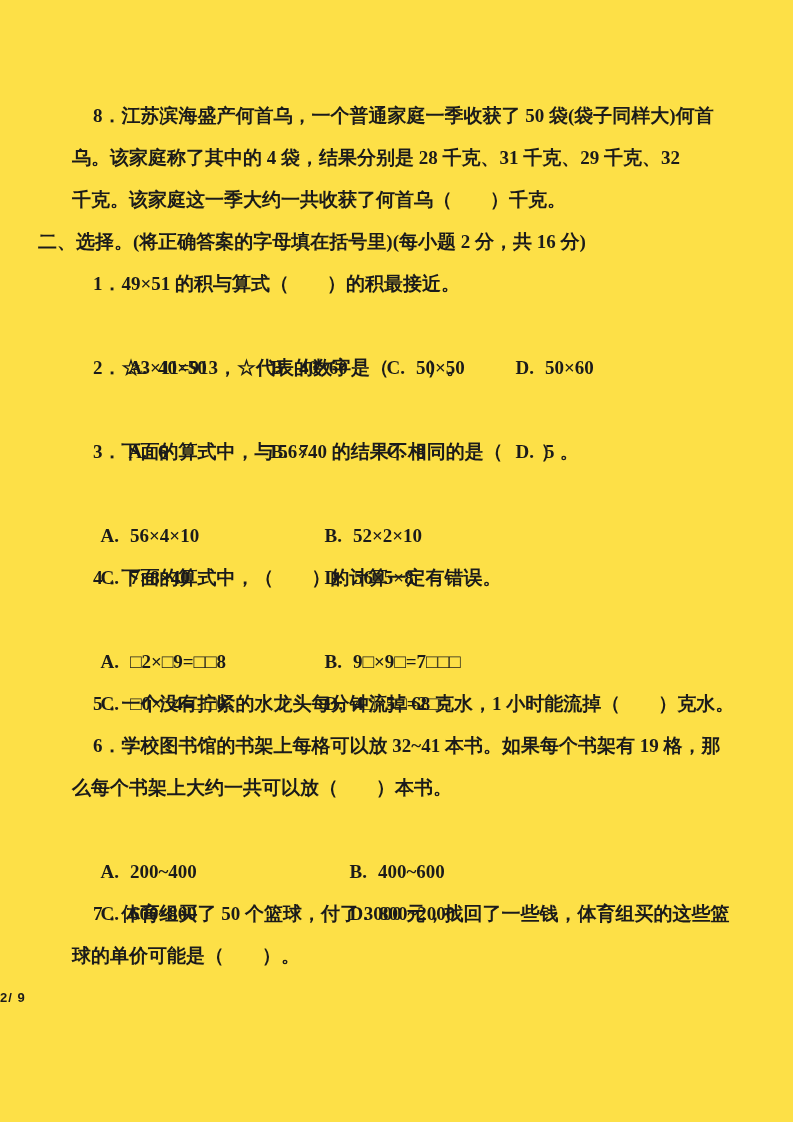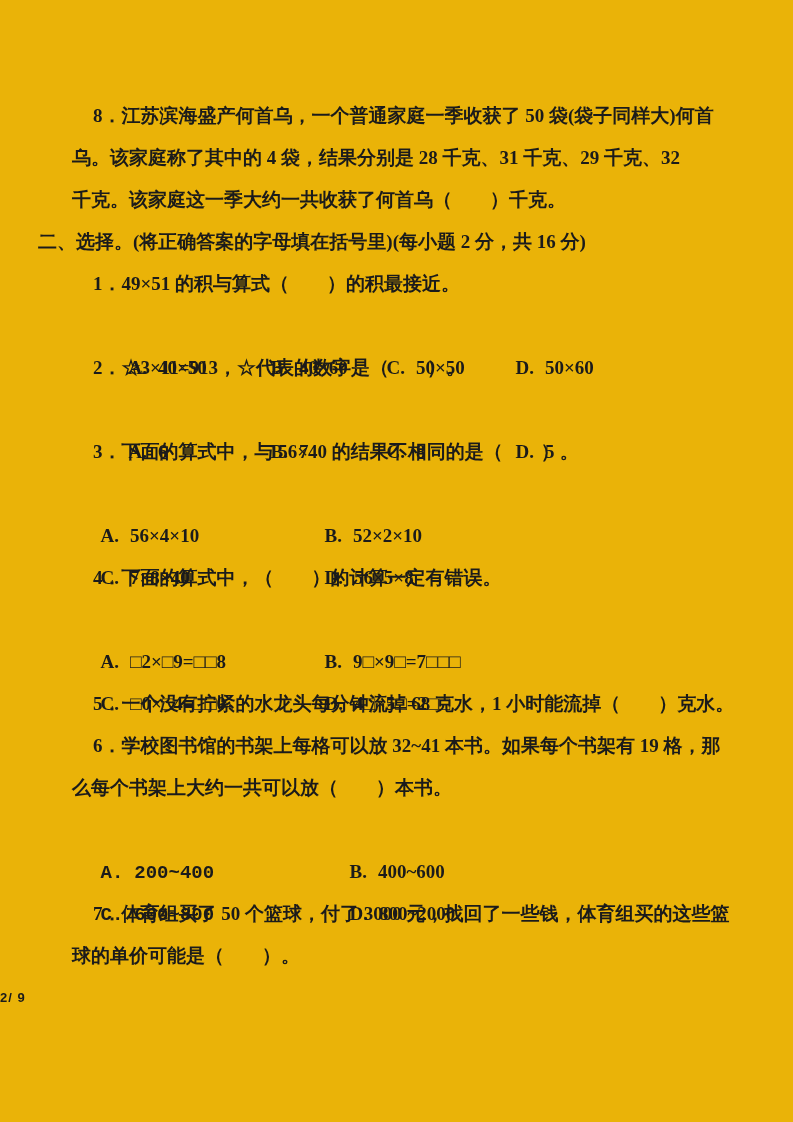--- a/index.html
+++ b/index.html
@@ -1,35 +1,35 @@
 <!DOCTYPE html>
 <html><head>
 <meta charset="utf-8">
 <style>
   html,body{margin:0;padding:0;}
   body{
     width:793px;height:1122px;background:#ffffff;
     font-family:"Liberation Serif","DejaVu Serif",serif;
   }
   .page{
-    position:relative;width:793px;height:1122px;background:#eab308;
+    position:relative;width:793px;height:1122px;background:#fde047;
     color:#1b1b1b;font-weight:700;overflow:hidden;
   }
   .content{padding-top:95px;}
   .line{height:42px;line-height:42px;font-size:19px;white-space:pre;}
   .ind-h{padding-left:38px;}
   .ind-q{padding-left:93px;}
   .ind-c{padding-left:72px;}
   .opt{display:inline-block;}
   .opt .lab{display:inline-block;margin-right:11px;}
   .row4 .opt:nth-child(1){width:142px;margin-left:28px;}
   .row4 .opt:nth-child(2){width:116px;}
   .row4 .opt:nth-child(3){width:129px;}
   .row2 .opt:nth-child(1){width:224px;}
-  .row2w .opt:nth-child(1){width:249px;font-family:Liberation Mono, monospace;}
+  .row2w .opt:nth-child(1){width:249px;}
   .footer-line{
     height:42px;line-height:42px;
     font-size:13px;font-weight:700;letter-spacing:1px;
     font-family:"Liberation Sans","DejaVu Sans",sans-serif;color:#1b1b1b;
   }
 </style>
 </head>
 <body>
 
 <div class="page">

